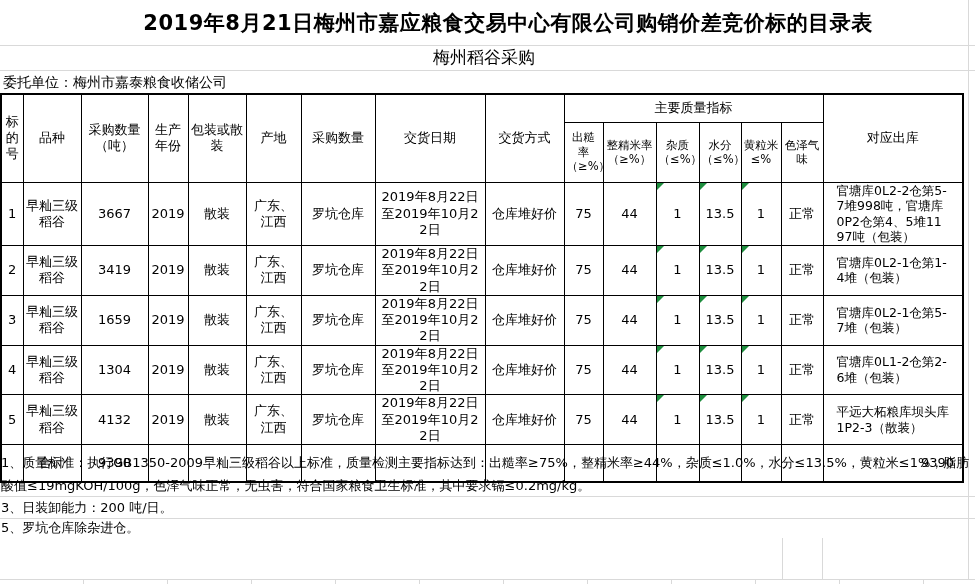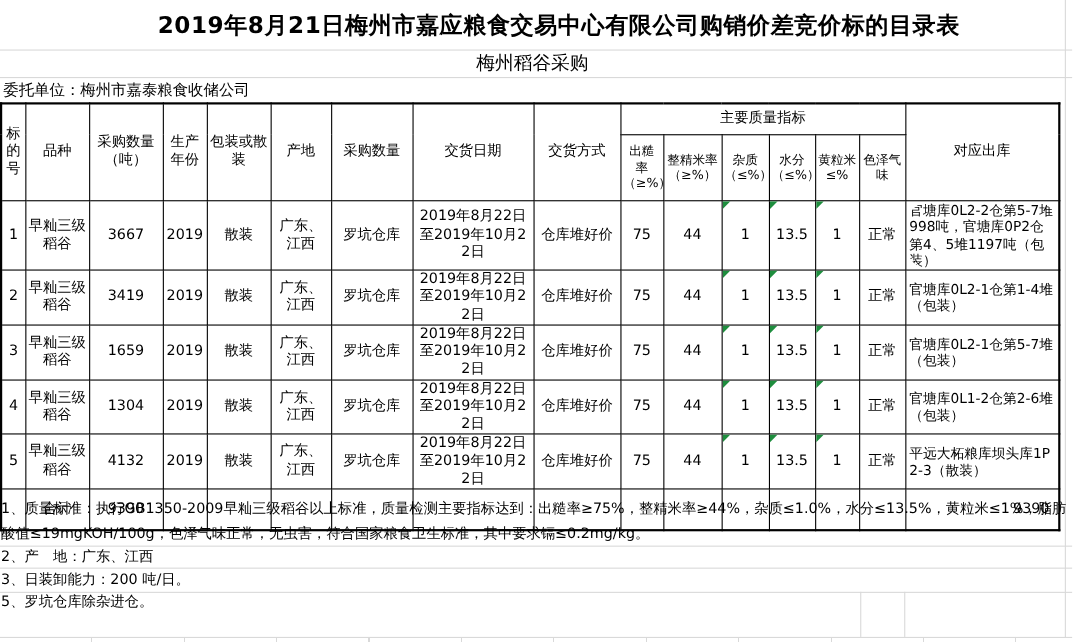--- a/index.html
+++ b/index.html
@@ -28,21 +28,21 @@
 
   table.catalog { position:absolute; left:0; top:93px; width:962px;
     border-collapse:collapse; table-layout:fixed; border:2px solid #000; }
   .catalog th, .catalog td { border:1px solid #000; padding:0 2px;
     text-align:center; vertical-align:middle; font-weight:normal;
     word-break:break-all; line-height:1.25; font-size:13px; overflow:hidden; }
   .catalog thead th { font-size:13px; }
   .catalog tr.h2 th { font-size:11.5px; }
   tr.h1 { height:28px; } tr.h2 { height:60px; }
   tr.r1 { height:56px; } tr.r { height:43px; } tr.rt { height:37px;padding-left:48px; }
-  td.outbound { text-align:left; font-size:12.5px; padding:0 3px;border-radius:23px; }
+  td.outbound { text-align:left; font-size:12.5px; padding:0 13px;border-radius:23px; }
   td.total-out { text-align:right; padding-right:8px; }
   td.flag { position:relative; }
   td.flag::before { content:""; position:absolute; top:0; left:0; width:0; height:0;
     border-top:7px solid #1e8e3e; border-right:7px solid transparent; }
 
   .notes { position:absolute; left:0; top:449px; width:975px; font-size:13px; }
   .note { box-sizing:border-box; padding-left:1px; border-bottom:1px solid #d9d9d9;
     overflow:hidden; }
   .note.n1 { height:48px; line-height:23px; padding-top:2px; }
   .note.n2 { height:20px; line-height:20px; }
@@ -215,18 +215,17 @@
         <td></td>
         <td></td>
         <td></td>
         <td class="total-out">9390</td>
       </tr>
     </tbody>
   </table>
 
   <div class="notes">
     <div class="note n1">1、质量标准：执行GB1350-2009早籼三级稻谷以上标准，质量检测主要指标达到：出糙率≥75%，整精米率≥44%，杂质≤1.0%，水分≤13.5%，黄粒米≤1%，脂肪酸值≤19mgKOH/100g，色泽气味正常，无虫害，符合国家粮食卫生标准，其中要求镉≤0.2mg/kg。</div>
-    <div class="note n2">2、产　地：广东、江西</div>
     <div class="note n3">3、日装卸能力：200 吨/日。</div>
     <div class="note n5">5、罗坑仓库除杂进仓。</div>
   </div>
 
 </div>
 
 </body></html>

